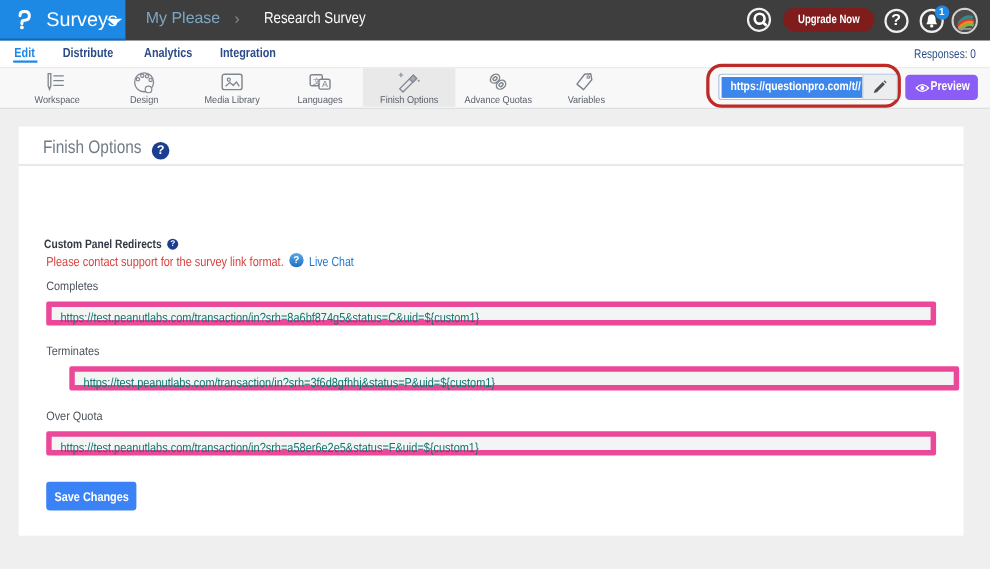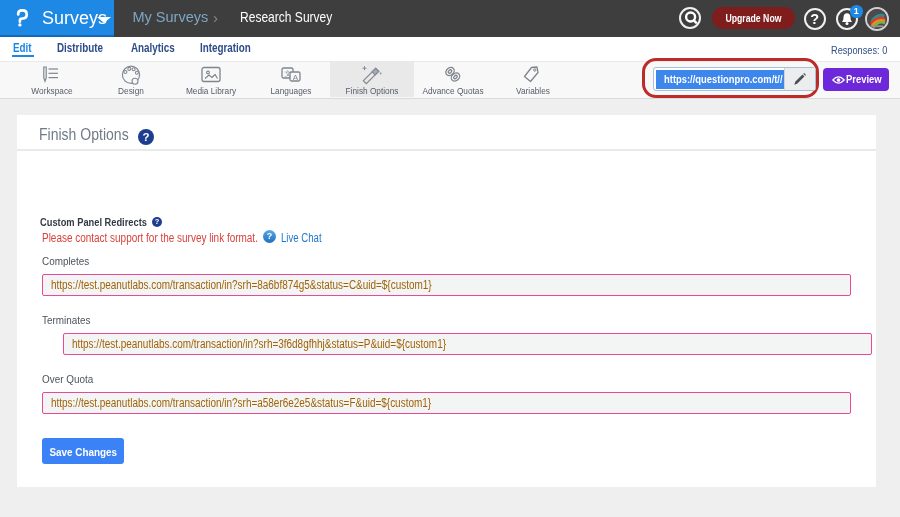--- a/index.html
+++ b/index.html
@@ -41,60 +41,60 @@
 .titem { position:absolute; top:62.5px; width:90px; height:35px; text-align:center; }
 .titem svg { display:block; margin:2px auto 0 auto; }
 .tlabel { font-size:9px; color:#565d68; display:block; margin-top:1.5px; white-space:nowrap; transform:scaleX(0.92); }
 
 
 #redoval { left:642.3px; top:57.9px; width:177px; height:40.5px; border:3.4px solid #bd2b28; border-radius:14px; background:transparent; z-index:5; }
 #urlbox { left:653px; top:67.1px; width:162.5px; height:24px; background:#fff; border:1px solid #a8c0d8; border-radius:3px; z-index:6; }
 #urlsel { position:absolute; left:2px; top:1.8px; width:129.5px; height:19.6px; background:#3c86ec; color:#fff; font-size:11px; font-weight:bold; line-height:19.6px; white-space:nowrap; overflow:hidden; }
 #urlsel span { display:inline-block; transform:scaleX(0.855); transform-origin:0 50%; margin-left:8px; }
 #urlpencil { position:absolute; right:0px; top:0px; width:30.5px; height:22px; background:#ebedee; border-left:1px solid #ccd4da; text-align:center; }
-#btn-preview { left:823.3px; top:68.3px; width:65.5px; height:23px; background:#6d28d9; border-radius:4px; color:#fff; z-index:6; }
+#btn-preview { left:823.3px; top:68.3px; width:65.5px; height:23px; background:#8b5cf6; border-radius:4px; color:#fff; z-index:6; }
 #btn-preview .ptxt { font-size:11.5px; font-weight:bold; position:absolute; left:23px; top:4.6px; transform:scaleX(0.82); transform-origin:0 50%; }
 
 
 #page { left:0; top:98.7px; width:900px; height:418.3px; background:#efefef; }
 #card { position:absolute; left:17px; top:16.3px; width:858.7px; height:372.5px; background:#fff; }
 #h1row { position:absolute; left:21.8px; top:10px; font-size:16.5px; color:#707b87; transform:scaleX(0.85); transform-origin:0 0; white-space:nowrap; }
 #h1help { position:absolute; left:121px; top:14.5px; width:16px; height:16px; border-radius:50%; background:#1d3e8f; color:#fff; font-size:11.5px; font-weight:bold; text-align:center; line-height:16px; }
 #hdivider { position:absolute; left:0; top:34.5px; width:858.7px; height:1.2px; background:#e9e9e9; }
 #dropdown { position:absolute; left:25.2px; top:65.3px; width:184px; height:23.2px; background:#eff0f0; border-radius:3px; font-size:12px; color:#47505a; line-height:23.2px; }
 #dropdown .dtext { margin-left:6.5px; display:inline-block; transform:scaleX(0.73); transform-origin:0 50%; }
 #dropdown .dcaret { position:absolute; left:169px; top:9.5px; width:0; height:0; border-left:4.5px solid transparent; border-right:4.5px solid transparent; border-top:5.5px solid #3c3c3c; }
 #cpr { position:absolute; left:23px; top:101px; font-size:11px; font-weight:bold; color:#333a45; white-space:nowrap; transform:scaleX(0.845); transform-origin:0 0; }
 #cprhelp { position:absolute; left:135px; top:101.8px; width:10px; height:10px; border-radius:50%; background:#1d3e8f; color:#fff; font-size:7.5px; font-weight:bold; text-align:center; line-height:10px; }
 #redline { position:absolute; left:25.3px; top:116px; font-size:12px; color:#d8413c; white-space:nowrap; transform:scaleX(0.83); transform-origin:0 0; }
 #chaticon { position:absolute; left:245.7px; top:115px; width:13.5px; height:13.5px; background:linear-gradient(180deg,#5aa9e6,#1f6fc2); border-radius:50%; color:#fff; font-size:9px; font-weight:bold; text-align:center; line-height:13.5px; }
 #livechat { position:absolute; left:263.6px; top:116px; font-size:12px; color:#1d78cf; white-space:nowrap; transform:scaleX(0.80); transform-origin:0 0; }
 .flabel { position:absolute; left:24.9px; font-size:11px; color:#4c545c; white-space:nowrap; transform:scaleX(0.90); transform-origin:0 0; }
-.finput { position:absolute; left:25.2px; width:809px; height:22.6px; background:#f3f4f4; border:1px solid #ec4899; border-radius:2px; font-size:12px; color:#a16207; line-height:21px; white-space:nowrap; }
+.finput { position:absolute; left:25.2px; width:809px; height:22.6px; background:#f3f4f4; border:5px solid #ec4899; border-radius:2px; font-size:12px; color:#0f766e; line-height:21px; white-space:nowrap; }
 .finput span { margin-left:8px; display:inline-block; transform:scaleX(0.83); transform-origin:0 50%; }
 #lbl1 { top:140px; } #inp1 { top:158.6px; }
 #lbl2 { top:199px; } #inp2 { top:217.6px;margin-left:21px; }
 #lbl3 { top:258px; } #inp3 { top:276.6px; }
 #btn-save { position:absolute; left:25.2px; top:323.5px; width:82.2px; height:25.4px; background:#3b82f6; border-radius:3px; color:#fff; text-align:center; line-height:25.4px; }
 #btn-save span { font-size:11.5px; font-weight:bold; display:inline-block; transform:scaleX(0.86); transform-origin:50% 50%; white-space:nowrap; }
 </style>
 </head>
 <body>
 <div id="stage">
 
   <div class="abs" id="topbar"></div>
   <div class="abs" id="bluebox">
     <svg class="abs" style="left:12px;top:3.5px" width="23" height="28" viewBox="0 0 23 28">
       <path d="M 6.2 10.4 L 6.2 10 Q 6.2 6.4 10.2 6.4 L 10.6 6.4 Q 14.7 6.4 14.7 10.4 Q 14.7 14.5 10.4 14.5 Q 7.9 14.5 7.9 16.6 L 7.9 17.7" fill="none" stroke="#fff" stroke-width="2.7" stroke-linecap="round" stroke-linejoin="round"></path>
       <circle cx="7.9" cy="20.9" r="1.7" fill="#fff"></circle>
     </svg>
     <span class="abs" id="surveys-txt">Surveys</span>
     <div class="abs" id="surveys-caret"></div>
   </div>
-  <span class="abs" id="crumb1">My Surveys</span>
+  <span class="abs" id="crumb1">My Please</span>
   <span class="abs" id="crumb-sep">›</span>
   <span class="abs sxl" id="crumb2">Research Survey</span>
 
   <div class="abs ring" id="ic-search">
     <svg width="18" height="18" viewBox="0 0 18 18">
       <circle cx="9.6" cy="8" r="4.5" fill="none" stroke="#fff" stroke-width="2.4"></circle>
       <line x1="12.8" y1="11.4" x2="15" y2="13.6" stroke="#fff" stroke-width="2.6" stroke-linecap="round"></line>
     </svg>
   </div>
   <div class="abs" id="btn-upgrade"><span class="sxc" style="transform:scaleX(0.79)">Upgrade Now</span></div>

